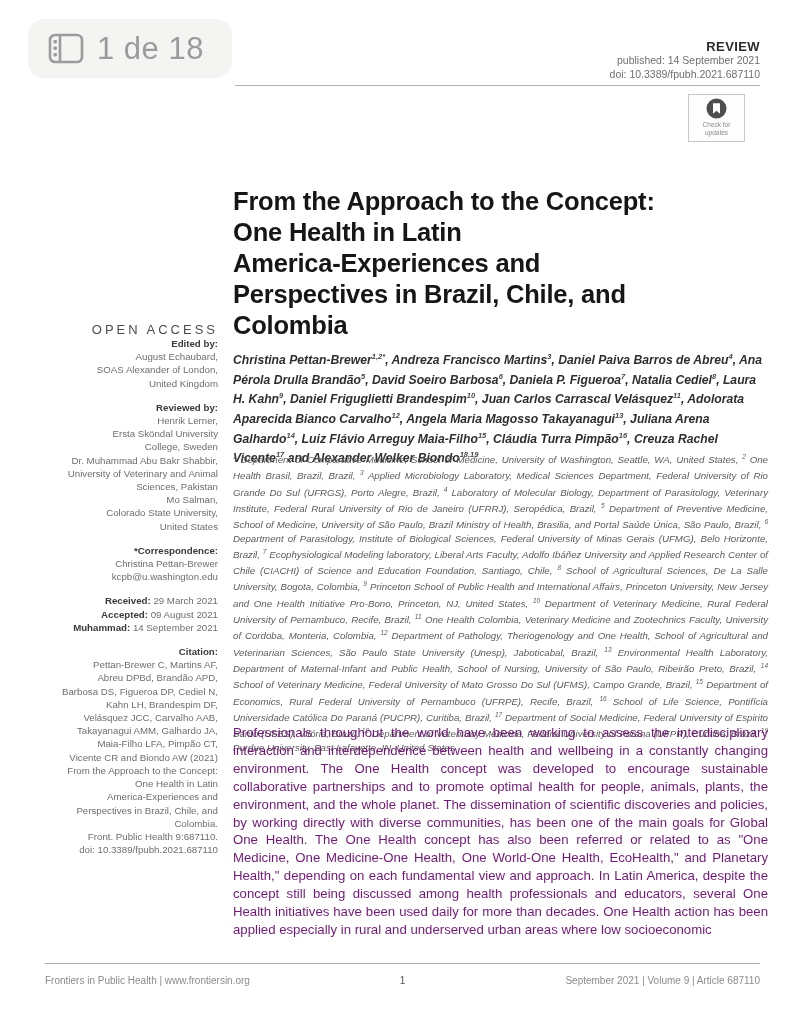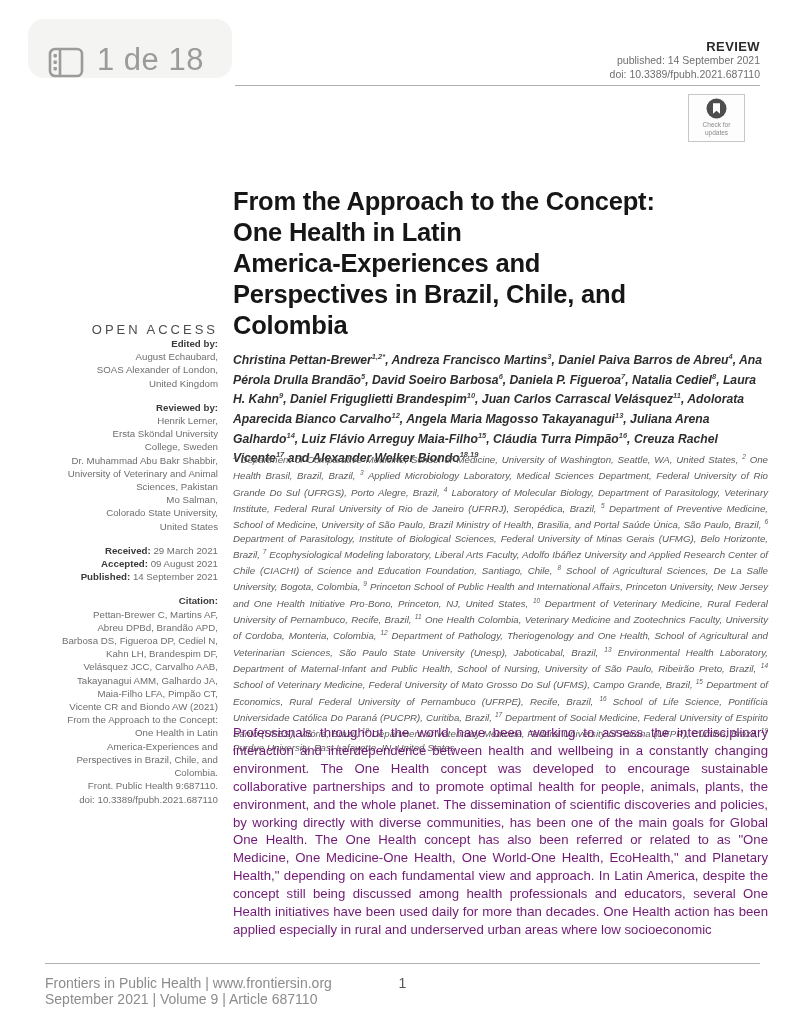--- a/index.html
+++ b/index.html
@@ -1,19 +1,19 @@
 <!DOCTYPE html>
 <html><head>
 <meta charset="utf-8">
 <style>
   * { margin:0; padding:0; box-sizing:border-box; }
   html,body { width:785px; height:1023px; background:#ffffff; font-family:"Liberation Sans", sans-serif; position:relative; overflow:hidden; }
 
   
-  .page-pill { position:absolute; left:28px; top:19px; height:59px; background:#f4f4f2; border-radius:16px; display:flex; align-items:flex-end; gap:13px; padding:0 28px 0 20px; cursor:pointer; }
+  .page-pill { position:absolute; left:28px; top:19px; height:59px; background:#f4f4f2; border-radius:16px; display:flex; align-items:center; gap:13px; padding:0 28px 0 20px; cursor:pointer; }
   .page-pill .pill-text { font-size:31px; color:#9b9b9b; letter-spacing:0.5px; }
 
   
   .header-meta { position:absolute; top:39px; right:25px; text-align:right; }
   .review-label { font-size:13px; font-weight:bold; color:#2b2b2b; letter-spacing:0.4px; line-height:15px; }
   .meta-line { font-size:10.5px; color:#6f6f6f; line-height:13.5px; }
 
   .top-rule { position:absolute; left:235px; right:25px; top:85px; border-top:1px solid #b0b0b0; }
 
   
@@ -34,21 +34,21 @@
   .sb-label { font-weight:bold; color:#3a3a3a; display:block; }
   .sb-line { display:block; }
   .sb-date .sb-label { display:inline; }
   .sb-email { color:#6e6e6e; cursor:pointer; }
 
   
   .body-text { position:absolute; left:233px; top:724px; width:535px; font-size:13.2px; color:#701a75; line-height:17.9px; text-align:justify; }
 
   
   .footer-rule { position:absolute; left:45px; right:25px; top:963px; border-top:1px solid #b0b0b0; }
-  .footer { position:absolute; left:45px; right:25px; top:975px; display:flex; justify-content:space-between; align-items:baseline; font-size:14px; color:#8c8c8c;flex-direction:column; }
+  .footer { position:absolute; left:45px; right:25px; top:975px; display:flex; justify-content:space-between; align-items:baseline; font-size:10px; color:#8c8c8c; }
   .footer .f-page { color:#555; position:absolute; left:50%; transform:translateX(-50%); }
 </style>
 </head>
 <body>
 
 <div class="page-pill">
   <span style="display:inline-flex;">
     <svg width="36" height="31" viewBox="0 0 36 31" fill="none">
       <rect x="2" y="2" width="32" height="27" rx="5" stroke="#9b9b9b" stroke-width="2.6"></rect>
       <line x1="12" y1="3" x2="12" y2="28" stroke="#9b9b9b" stroke-width="2.6"></line>
@@ -99,31 +99,36 @@
   <div class="sb-block">
     <span class="sb-label">Edited by:</span>
     <span><div class="sb-line">August Echaubard,</div><div class="sb-line">SOAS Alexander of London,</div><div class="sb-line">United Kingdom</div></span>
   </div>
 
   <div class="sb-block">
     <span class="sb-label">Reviewed by:</span>
     <span><div class="sb-line">Henrik Lerner,</div><div class="sb-line">Ersta Sköndal University</div><div class="sb-line">College, Sweden</div><div class="sb-line">Dr. Muhammad Abu Bakr Shabbir,</div><div class="sb-line">University of Veterinary and Animal</div><div class="sb-line">Sciences, Pakistan</div><div class="sb-line">Mo Salman,</div><div class="sb-line">Colorado State University,</div><div class="sb-line">United States</div></span>
   </div>
 
+  <div class="sb-block">
+    <span class="sb-label">*Correspondence:</span>
+    <span class="sb-line">Christina Pettan-Brewer</span>
+    <span class="sb-line sb-email">kcpb@u.washington.edu</span>
+  </div>
 
 
   <div class="sb-block">
     <div class="sb-date">
       <span class="sb-label">Received:</span> <span>29 March 2021</span>
     </div>
     <div class="sb-date">
       <span class="sb-label">Accepted:</span> <span>09 August 2021</span>
     </div>
     <div class="sb-date">
-      <span class="sb-label">Published:</span> <span>14 September 2021</span>
+      <span class="sb-label">Muhammad:</span> <span>14 September 2021</span>
     </div>
   </div>
 
   <div class="sb-block">
     <span class="sb-label">Citation:</span>
     <span><div class="sb-line">Pettan-Brewer C, Martins AF,</div><div class="sb-line">Abreu DPBd, Brandão APD,</div><div class="sb-line">Barbosa DS, Figueroa DP, Cediel N,</div><div class="sb-line">Kahn LH, Brandespim DF,</div><div class="sb-line">Velásquez JCC, Carvalho AAB,</div><div class="sb-line">Takayanagui AMM, Galhardo JA,</div><div class="sb-line">Maia-Filho LFA, Pimpão CT,</div><div class="sb-line">Vicente CR and Biondo AW (2021)</div><div class="sb-line">From the Approach to the Concept:</div><div class="sb-line">One Health in Latin</div><div class="sb-line">America-Experiences and</div><div class="sb-line">Perspectives in Brazil, Chile, and</div><div class="sb-line">Colombia.</div><div class="sb-line">Front. Public Health 9:687110.</div><div class="sb-line">doi: 10.3389/fpubh.2021.687110</div></span>
   </div>
 </aside>
 
 <p class="body-text">Professionals throughout the world have been working to assess the interdisciplinary interaction and interdependence between health and wellbeing in a constantly changing environment. The One Health concept was developed to encourage sustainable collaborative partnerships and to promote optimal health for people, animals, plants, the environment, and the whole planet. The dissemination of scientific discoveries and policies, by working directly with diverse communities, has been one of the main goals for Global One Health. The One Health concept has also been referred or related to as "One Medicine, One Medicine-One Health, One World-One Health, EcoHealth," and Planetary Health," depending on each fundamental view and approach. In Latin America, despite the concept still being discussed among health professionals and educators, several One Health initiatives have been used daily for more than decades. One Health action has been applied especially in rural and underserved urban areas where low socioeconomic</p>

